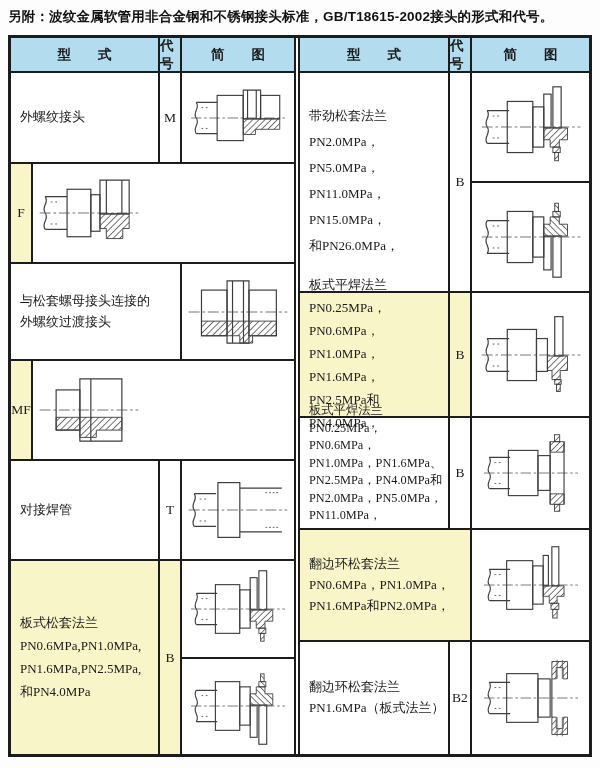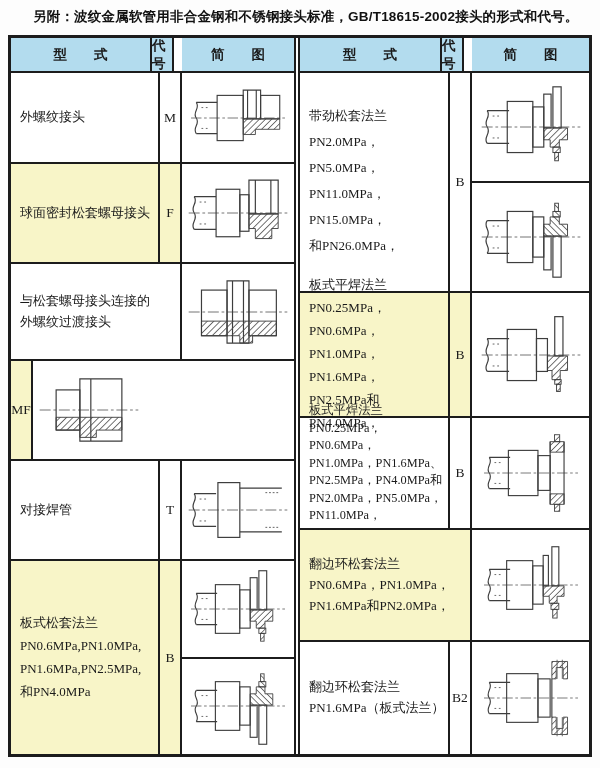--- a/index.html
+++ b/index.html
@@ -7,40 +7,40 @@
     --header-bg:#b3dcee;
     --hl-bg:#f8f5c8;
     --ink:#1a1a1a;
   }
   *{box-sizing:border-box;margin:0;padding:0;}
   body{background:#ffffff;width:600px;height:768px;overflow:hidden;
        font-family:"Liberation Serif","DejaVu Serif",serif;color:var(--ink);}
   .page{width:600px;height:768px;background:#fdfdfd;position:relative;}
   .title{font-family:"Liberation Sans","DejaVu Sans",sans-serif;
          font-weight:700;font-size:13.5px;letter-spacing:0.2px;
-         padding:8px 8px 9px 8px;color:#111;margin-left:25px;}
+         padding:8px 8px 9px 8px;color:#111;}
   .table-wrap{margin:0 8px;width:584px;height:722px;border:3px solid var(--border);
               display:flex;background:#fff;}
   .half{display:flex;flex-direction:column;height:100%;align-items:center;}
   .half-left{width:285px;border-right:2px solid var(--border);}
   .half-right{flex:1;border-left:2px solid var(--border);margin-left:2px;}
   .trow{display:flex;flex-shrink:0;border-bottom:2px solid var(--border);width:100%;}
   .trow:last-child{border-bottom:none;flex:1;border-radius:8px;}
   .c-type{flex:1;border-right:2px solid var(--border);display:flex;align-items:center;
           padding:4px 2px 6px 9px;font-size:13px;line-height:21px;white-space:pre-line;}
   .c-code{width:22px;border-right:2px solid var(--border);display:flex;
           align-items:center;justify-content:center;font-size:13.5px;}
   .c-diagram{width:112px;display:flex;flex-direction:column;background:#fff;}
   .half-right .c-diagram{width:117px;}
   .dcell{flex:1;display:flex;align-items:center;justify-content:center;overflow:hidden;}
   .dcell + .dcell{border-top:2px solid var(--border);}
   .header .c-type,.header .c-code,.header .c-diagram{
      background:var(--header-bg);justify-content:center;padding:0;
      font-size:13.5px;font-weight:600;align-items:center;}
-  .header .c-diagram{flex-direction:row;margin-left:8px;}
+  .header .c-diagram{flex-direction:row;}
   .hl .c-type,.hl .c-code{background:var(--hl-bg);}
   .airy{line-height:26px;font-family:Liberation Serif, serif;}
   .mid{line-height:23px;}
   .tight{line-height:17.5px;font-size:12.3px;}
   .dgm{width:104px;height:84px;}
   .dgm-sm{width:102px;height:80px;}
   svg .ln{stroke:#3d3d3d;fill:none;stroke-width:1.3px;}
   svg .hatchy{fill:url(#hat);stroke:#3d3d3d;stroke-width:1px;}
   svg .cl{stroke:#555;stroke-width:0.9px;}
   svg .dots{stroke:#555;stroke-width:1px;}
@@ -184,21 +184,20 @@
         <div class="c-diagram">
           <div class="dcell">
             <svg class="dgm-sm" viewBox="0 0 112 92">
                 <use href="#dgm-m"></use>
               </svg>
           </div>
         </div>
       </div>
 
       <div class="trow hl" style="height:100px">
-        <div class="c-type">球面密封松套螺母接头</div>
         <div class="c-code">F</div>
         <div class="c-diagram">
           <div class="dcell">
             <svg class="dgm" viewBox="0 0 112 92">
                 <use href="#dgm-f"></use>
               </svg>
           </div>
         </div>
       </div>
 

